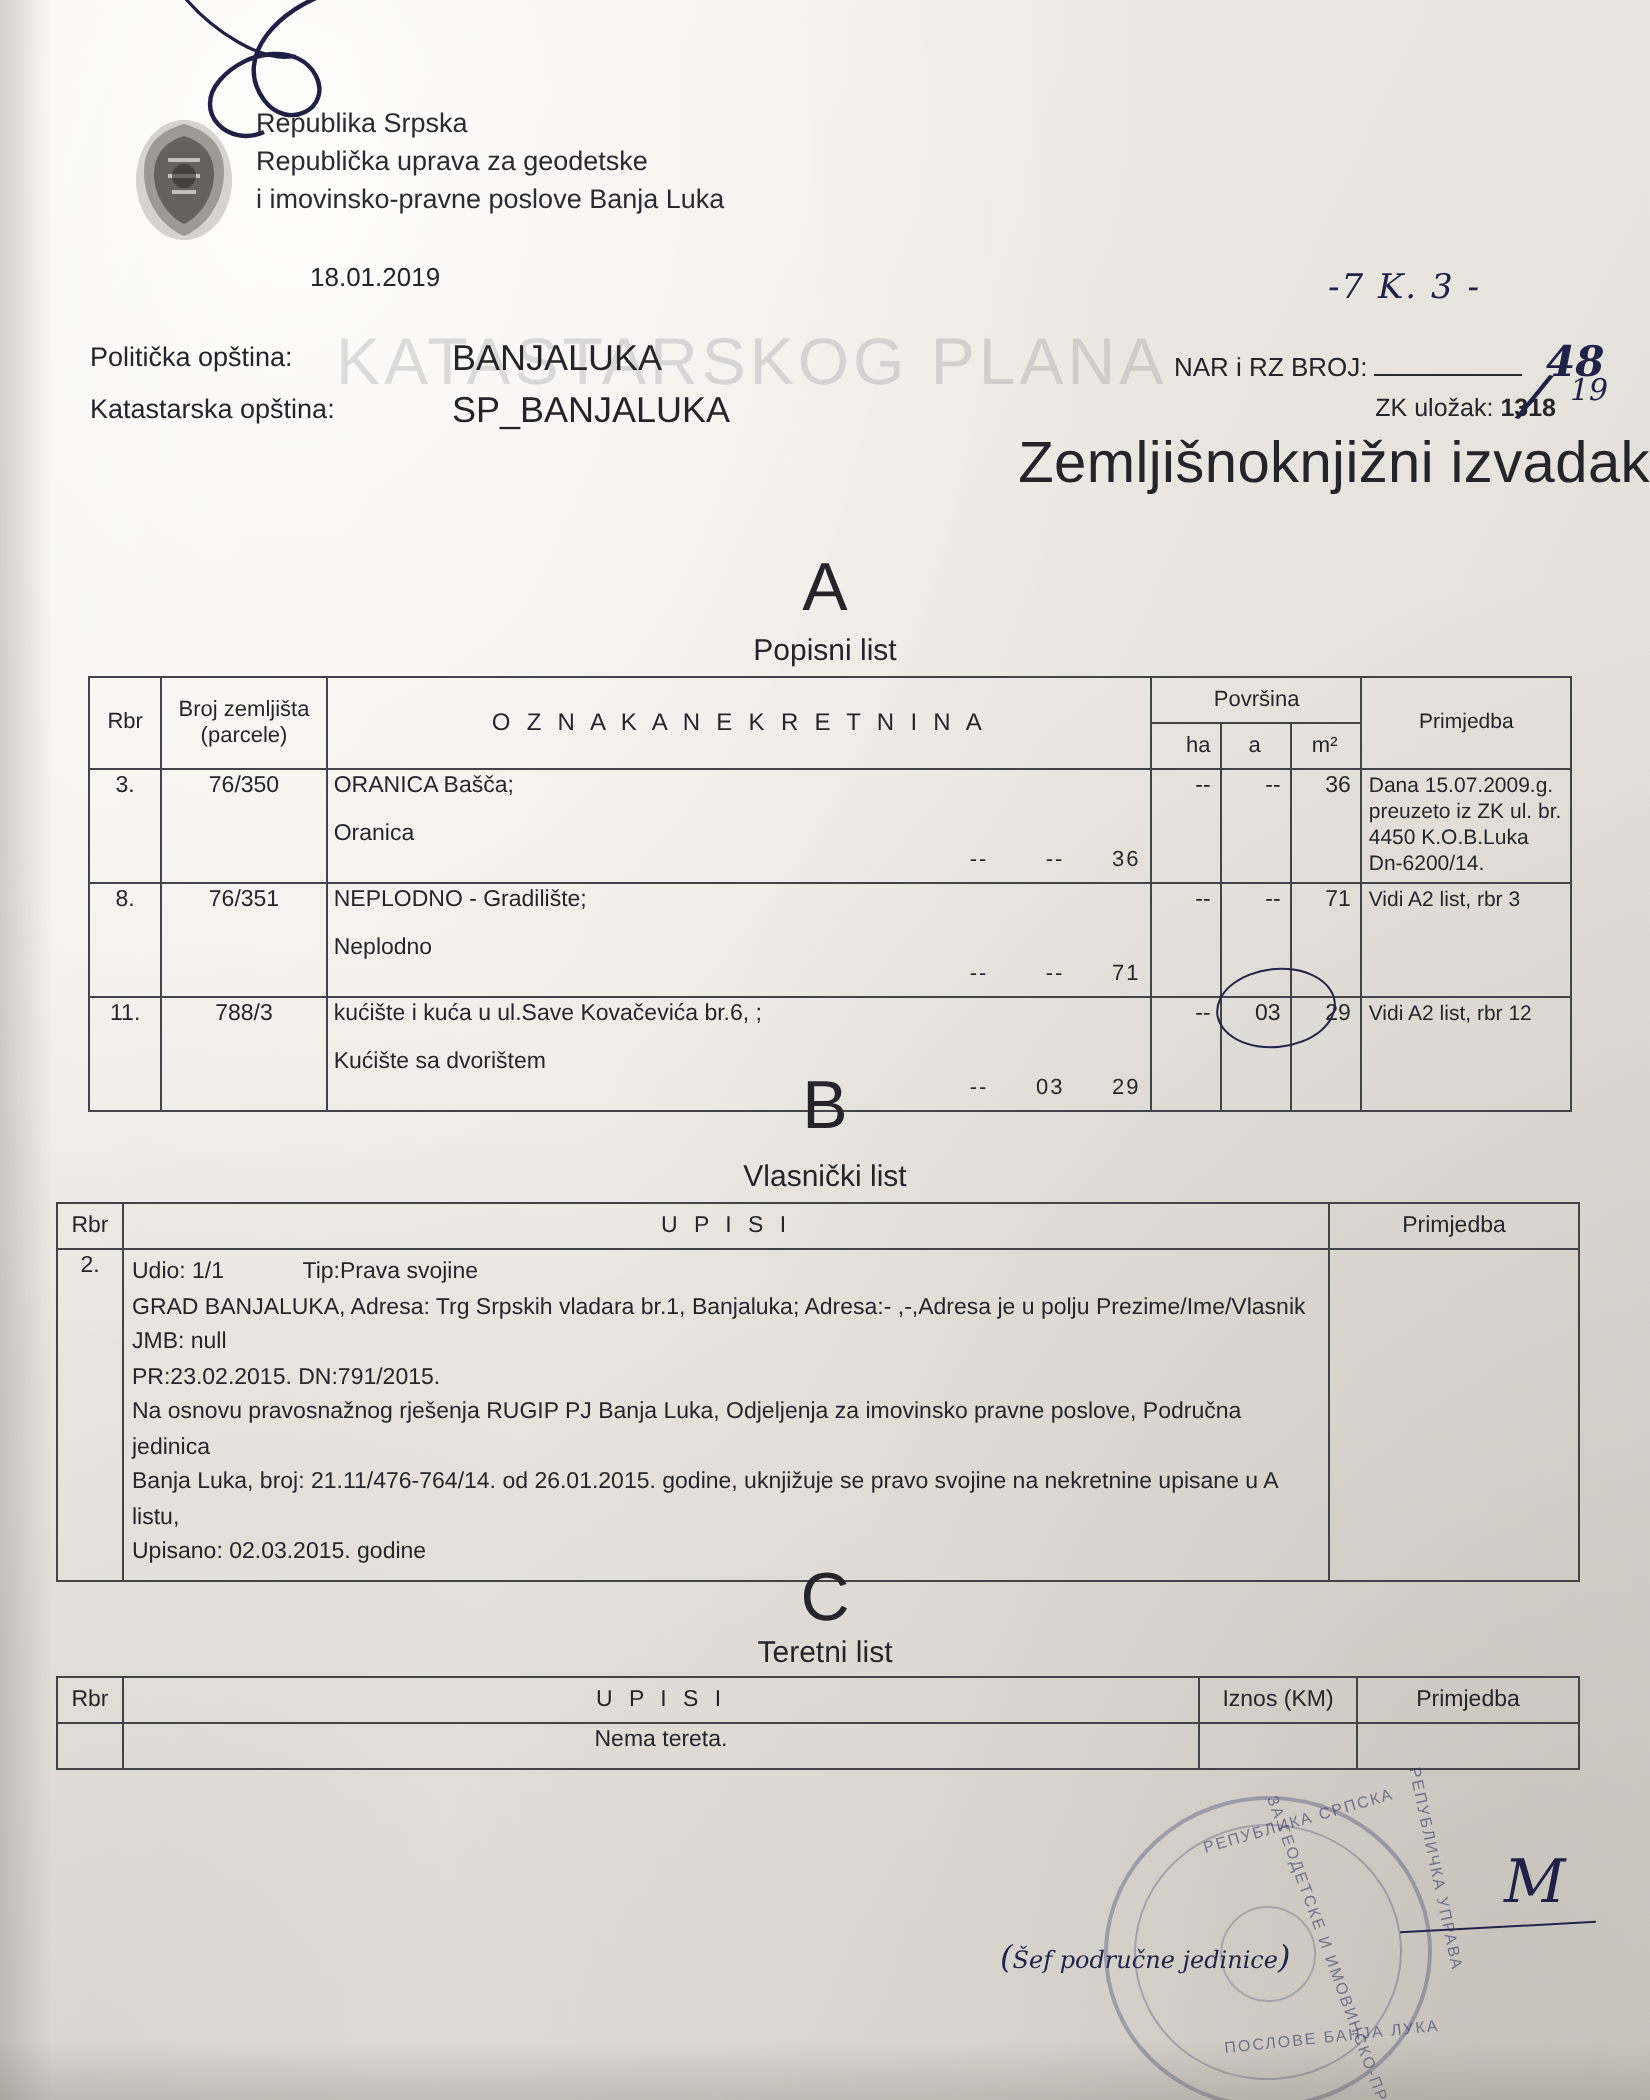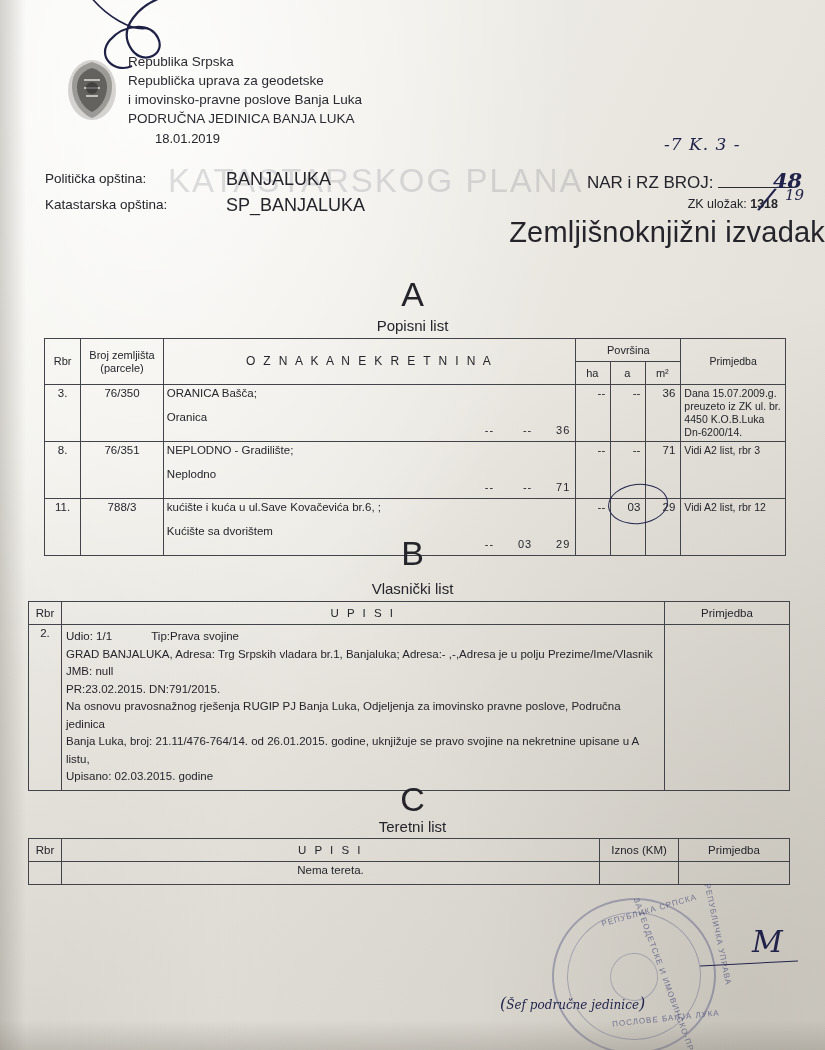--- a/index.html
+++ b/index.html
@@ -85,21 +85,21 @@
     left: 226px;
     top: 166px;
     font-size: 18px;
     line-height: 26px;
   }
 
   .nar-block {
     position: absolute;
     right: 28px;
     top: 172px;
-    font-size: 17px;
+    font-size: 13px;
     text-align: left;
     width: 210px;
   }
   .nar-row {
     position: relative;
     height: 24px;
     white-space: nowrap;
   }
   .nar-underline {
     display: inline-block;
@@ -288,21 +288,21 @@
   .tbl-c .upisi { text-align: center; letter-spacing: 2.5px; }
   .tbl-c .iznos { width: 72px; text-align: center; }
   .tbl-c .prim { width: 104px; text-align: center; }
   .tbl-c .hd { height: 18px; vertical-align: middle; }
   .tbl-c .body-row td { height: 18px; }
   .tbl-c .nema { text-align: center; letter-spacing: 0; }
 
   .sef {
     position: absolute;
     left: 500px;
-    top: 994px;
+    top: 969px;
     font-size: 12px;
     font-style: italic;
     color: #22244c;
     font-family: "DejaVu Serif", serif;
   }
   .sef-paren-l, .sef-paren-r { font-size: 16px; }
 
   
   .stamp-round {
     position: absolute;
@@ -385,21 +385,20 @@
       <path d="M28 4 C14 8 8 16 8 28 C8 44 18 56 28 60 C38 56 48 44 48 28 C48 16 42 8 28 4 Z" fill="#6d6b66" opacity="0.55"></path>
       <path d="M28 10 C18 13 13 20 13 29 C13 41 21 51 28 54 C35 51 43 41 43 29 C43 20 38 13 28 10 Z" fill="#4c4a47" opacity="0.7"></path>
       <path d="M20 22 h16 M20 30 h16 M22 38 h12" stroke="#e9e7e1" stroke-width="2" opacity="0.7"></path>
       <circle cx="28" cy="30" r="6" fill="#2e2c2a" opacity="0.6"></circle>
     </svg>
 
     <div class="hdr-lines">
       <div>Republika Srpska</div>
       <div>Republička uprava za geodetske</div>
       <div>i imovinsko-pravne poslove Banja Luka</div>
-      <div class="strong">PODRUČNA JEDINICA BANJA LUKA</div>
     </div>
     <div class="hdr-date">18.01.2019</div>
 
     <div class="opstina-block">
       <div>Politička opština:</div>
       <div>Katastarska opština:</div>
     </div>
     <div class="opstina-vals">
       <div>BANJALUKA</div>
       <div>SP_BANJALUKA</div>
@@ -432,21 +431,21 @@
         <td class="hd rbr" rowspan="2">Rbr</td>
         <td class="hd parc" rowspan="2">
           <div>Broj zemljišta</div>
           <div>(parcele)</div>
         </td>
         <td class="hd hd-oznaka oznaka" rowspan="2">O Z N A K A   N E K R E T N I N A</td>
         <td class="hd" colspan="3" style="height:18px">Površina</td>
         <td class="hd prim" rowspan="2">Primjedba</td>
       </tr>
       <tr>
-        <td class="hd num" style="height:18px;text-align:center">ha</td>
+        <td class="hd num" style="height:18px;text-align:right">ha</td>
         <td class="hd num" style="height:18px;text-align:center">a</td>
         <td class="hd num" style="height:18px;text-align:center">m²</td>
       </tr>
 
       <tr>
         <td class="rbr row-cell">3.</td>
         <td class="parc row-cell">76/350</td>
         <td class="oznaka row-cell">
           <div class="oznaka-inner">
             <div class="oznaka-l1">ORANICA Bašča;</div>

